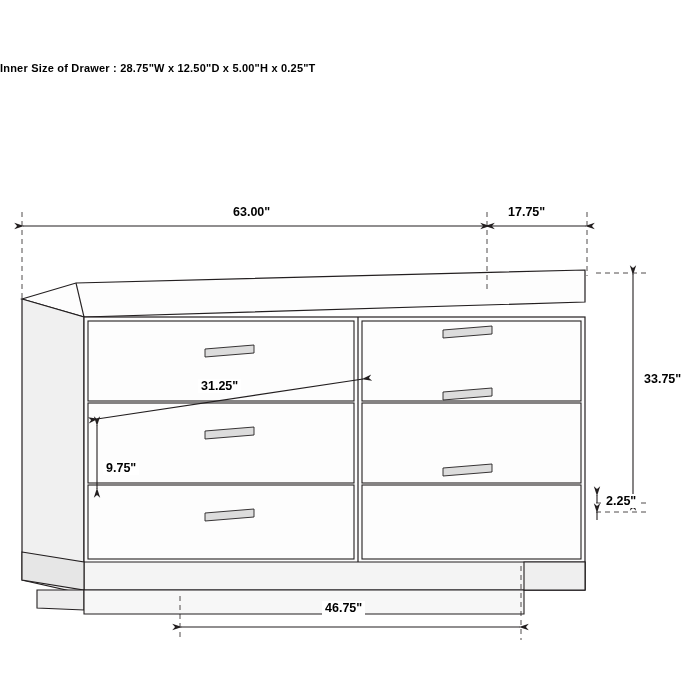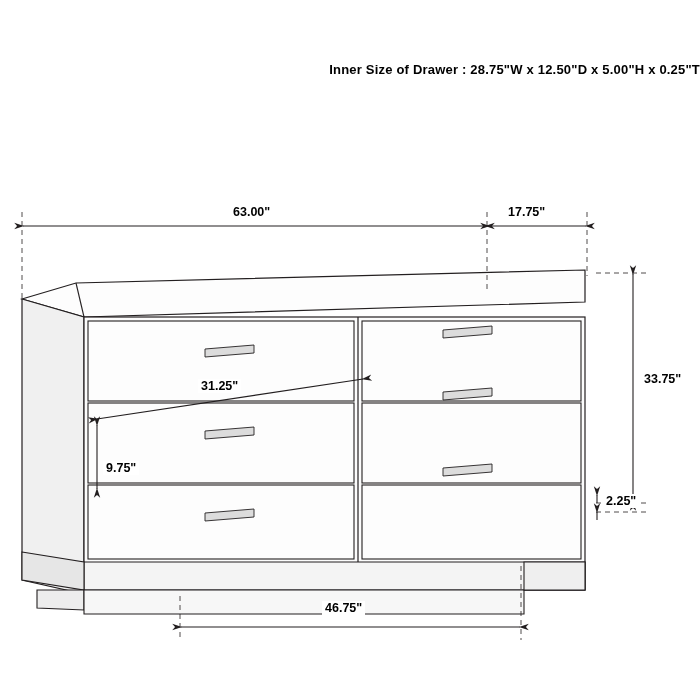--- a/index.html
+++ b/index.html
@@ -18,22 +18,22 @@
   #stage {
     position: relative;
     width: 700px;
     height: 700px;
   }
   .title {
     position: absolute;
     top: 62px;
     left: 0;
     width: 700px;
-    text-align: right;
-    font-size: 13px;
+    text-align: left;
+    font-size: 11px;
     font-weight: bold;
     letter-spacing: 0.2px;
     color: #000;
   }
   svg.diagram {
     position: absolute;
     top: 0;
     left: 0;
     width: 700px;
     height: 700px;

